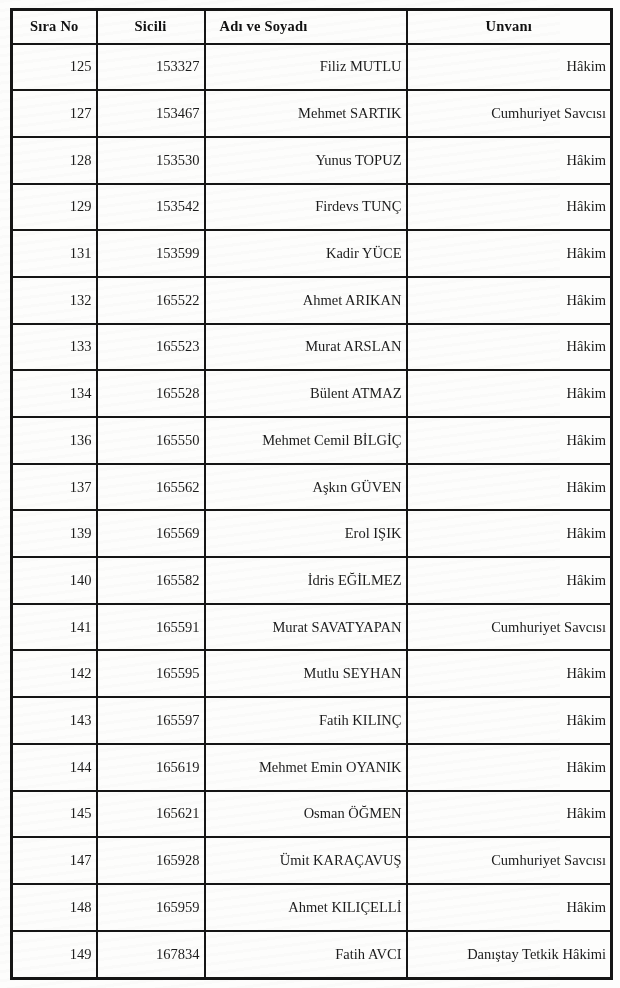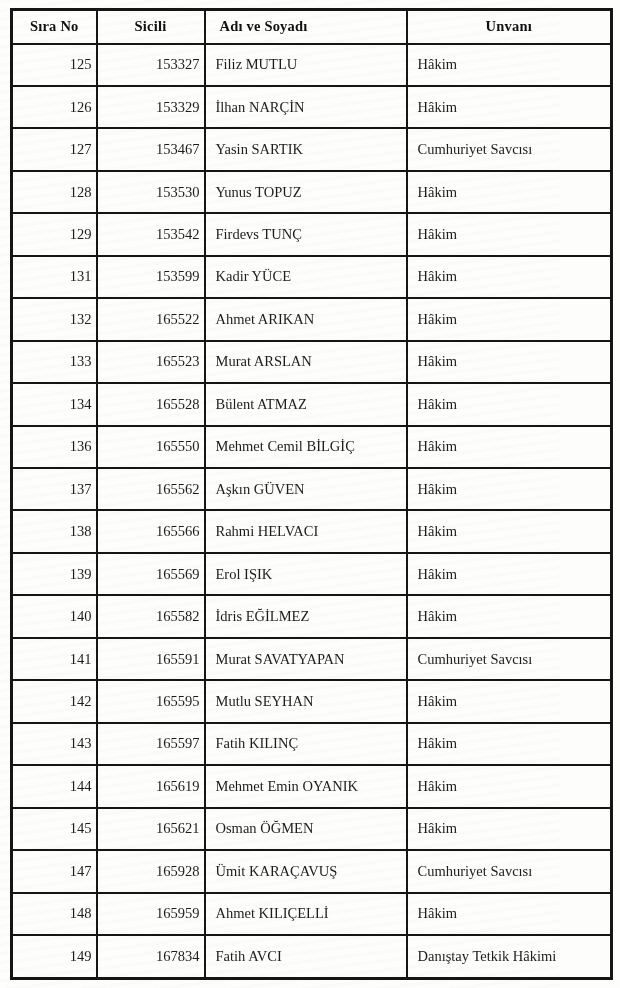--- a/index.html
+++ b/index.html
@@ -50,21 +50,21 @@
   }
   th.left { text-align: left; padding-left: 14px; }
   td {
     font-size: 14.5px;
     color: #1c1c1c;
     padding: 2px 4px;
     white-space: nowrap;
     overflow: hidden;
   }
   td.center { text-align: right; }
-  td.left   { text-align: left; padding-left: 10px; }
+  td.left   { text-align: right; padding-left: 10px; }
   
   tbody tr:nth-child(odd)  td { border-top-color: #1d1d1d; }
   tbody tr:nth-child(even) td { border-top-color: #101010; }
 </style>
 </head>
 <body>
 
 <div class="page">
   <table class="roster">
     <colgroup>
@@ -83,29 +83,23 @@
     </thead>
     <tbody id="roster-body">
 
     <tr>
           <td class="center">125</td>
           <td class="center">153327</td>
           <td class="left">Filiz MUTLU</td>
           <td class="left">Hâkim</td>
         </tr>
         <tr>
-          <td class="center">126</td>
-          <td class="center">153329</td>
-          <td class="left">İlhan NARÇİN</td>
-          <td class="left">Hâkim</td>
-        </tr>
-        <tr>
           <td class="center">127</td>
           <td class="center">153467</td>
-          <td class="left">Yasin SARTIK</td>
+          <td class="left">Mehmet SARTIK</td>
           <td class="left">Cumhuriyet Savcısı</td>
         </tr>
         <tr>
           <td class="center">128</td>
           <td class="center">153530</td>
           <td class="left">Yunus TOPUZ</td>
           <td class="left">Hâkim</td>
         </tr>
         <tr>
           <td class="center">129</td>
@@ -140,26 +134,20 @@
         <tr>
           <td class="center">136</td>
           <td class="center">165550</td>
           <td class="left">Mehmet Cemil BİLGİÇ</td>
           <td class="left">Hâkim</td>
         </tr>
         <tr>
           <td class="center">137</td>
           <td class="center">165562</td>
           <td class="left">Aşkın GÜVEN</td>
-          <td class="left">Hâkim</td>
-        </tr>
-        <tr>
-          <td class="center">138</td>
-          <td class="center">165566</td>
-          <td class="left">Rahmi HELVACI</td>
           <td class="left">Hâkim</td>
         </tr>
         <tr>
           <td class="center">139</td>
           <td class="center">165569</td>
           <td class="left">Erol IŞIK</td>
           <td class="left">Hâkim</td>
         </tr>
         <tr>
           <td class="center">140</td>

